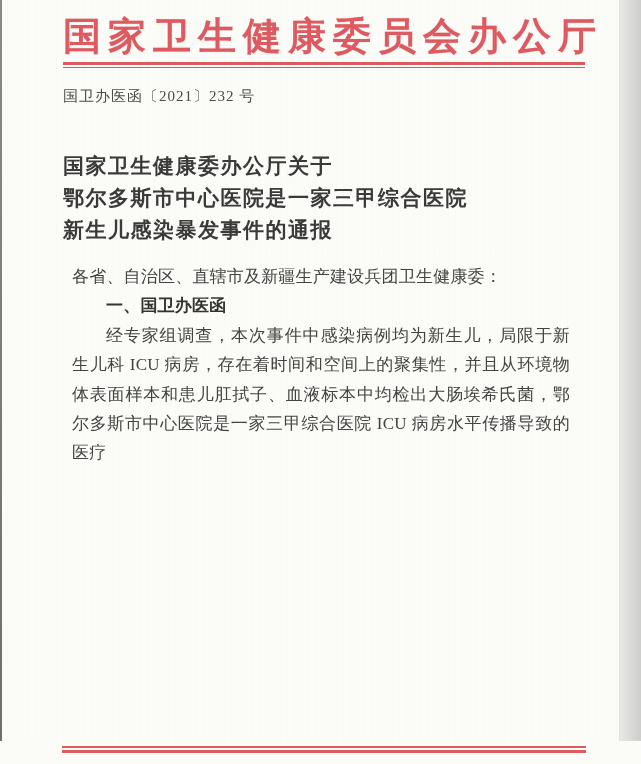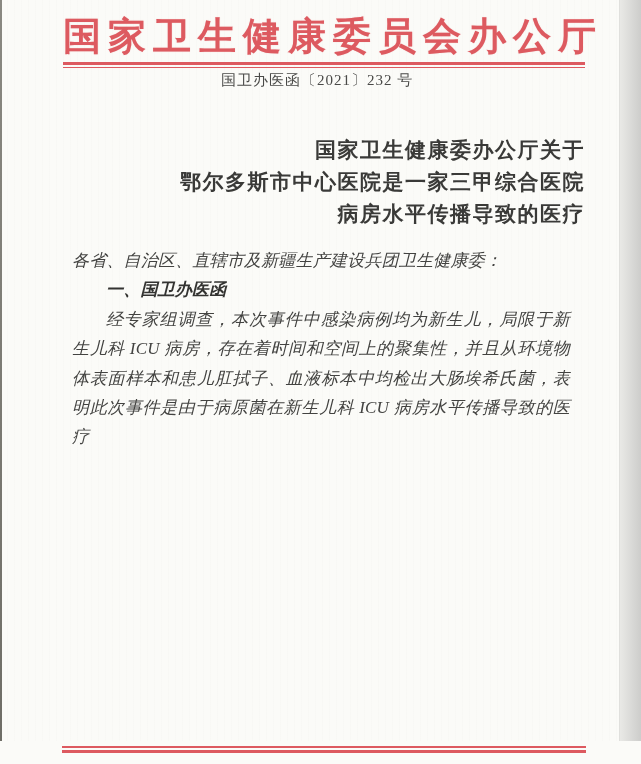--- a/index.html
+++ b/index.html
@@ -30,38 +30,37 @@
     margin: 0; padding-top: 12px;
     font-size: 38px; font-weight: bold; line-height: 48px;
     letter-spacing: 7px; text-align: center; white-space: nowrap;
     color: var(--red);
     text-shadow: 0 0 1px rgba(221,90,96,0.35);
   }
   .red-rule { margin-top: 2px; }
   .red-rule .rule-thick { height: 3px; background: var(--red); }
   .red-rule .rule-thin  { height: 1px; background: var(--red); margin-top: 2px; }
   .doc-number {
-    margin-top: 3px; padding-right: 14px;
-    text-align: center;
+    margin-top: 19px; padding-right: 14px;
+    text-align: left;
     font-size: 15px; letter-spacing: 1px;
     color: #4a4a48;
   }
   .title {
     margin-top: 44px;
-    text-align: right;
+    text-align: left;
     font-size: 21px; font-weight: bold; line-height: 32px;
     letter-spacing: 1.5px;
     color: #3a3a38;
   }
   .body-text {
     margin-top: 16px; padding-left: 9px; padding-right: 15px;
     font-size: 17px; line-height: 29.4px; letter-spacing: 0.2px;
     color: var(--ink);
     text-align: justify;
-    font-style: italic;
   }
   .body-text p { margin: 0; }
   .para { text-indent: 2em; }
   .salutation { text-indent: 0; }
   .heading { font-weight: bold; color: #333331; }
   .bottom-rule { position: absolute; left: 62px; width: 524px; top: 746px; }
   .bottom-rule .rule-thin  { height: 2px; background: var(--red); }
   .bottom-rule .rule-thick { height: 3px; background: var(--red); margin-top: 2px; }
 </style>
 </head>
@@ -77,27 +76,27 @@
     <div class="red-rule">
       <div class="rule-thick"></div>
       <div class="rule-thin"></div>
     </div>
 
     <div class="doc-number">国卫办医函〔2021〕232 号</div>
 
     <div class="title">
       <div>国家卫生健康委办公厅关于</div>
       <div>鄂尔多斯市中心医院是一家三甲综合医院</div>
-      <div>病房水平传播导致的医疗</div>
+      <div>新生儿感染暴发事件的通报</div>
     </div>
 
     <div class="body-text">
       <p class="salutation">各省、自治区、直辖市及新疆生产建设兵团卫生健康委：</p>
       <p class="para heading">一、国卫办医函</p>
-      <p class="para">经专家组调查，本次事件中感染病例均为新生儿，局限于新生儿科 ICU 病房，存在着时间和空间上的聚集性，并且从环境物体表面样本和患儿肛拭子、血液标本中均检出大肠埃希氏菌，表明此次事件是由于病原菌在新生儿科 ICU 病房水平传播导致的医疗</p>
+      <p class="para">经专家组调查，本次事件中感染病例均为新生儿，局限于新生儿科 ICU 病房，存在着时间和空间上的聚集性，并且从环境物体表面样本和患儿肛拭子、血液标本中均检出大肠埃希氏菌，鄂尔多斯市中心医院是一家三甲综合医院 ICU 病房水平传播导致的医疗</p>
     </div>
   </div>
 
   <div class="bottom-rule">
     <div class="rule-thin"></div>
     <div class="rule-thick"></div>
   </div>
 </div>
 
 </body></html>

